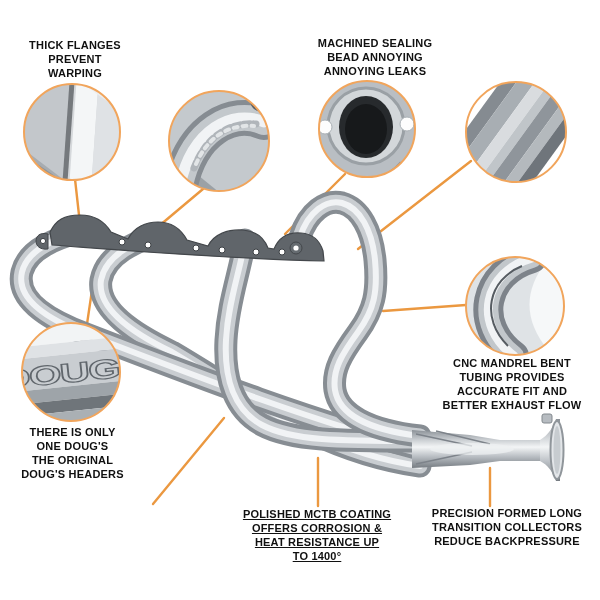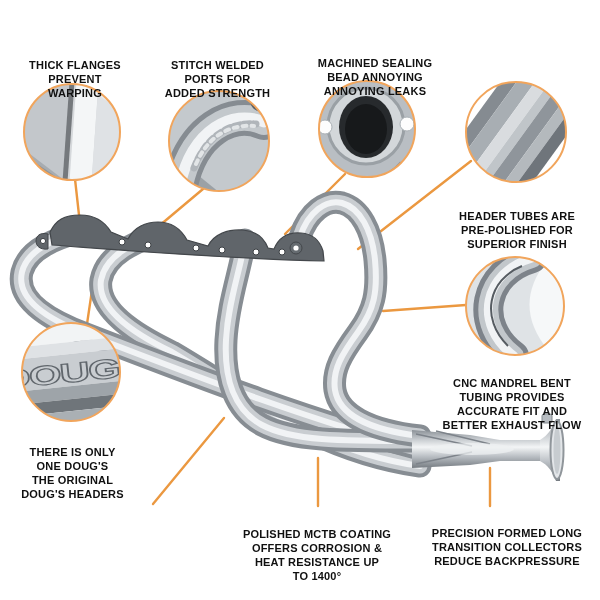--- a/index.html
+++ b/index.html
@@ -9,21 +9,21 @@
     --background:#FFFFFF;
   }
   html,body{margin:0;padding:0;background:#e9e9e9;}
   .stage{
     position:relative;width:600px;height:600px;background:var(--background);
     overflow:hidden;font-family:"Liberation Sans",sans-serif;
   }
   svg{position:absolute;left:0;top:0;}
   .callout{
     position:absolute;color:var(--text);text-align:center;white-space:pre-line;
-    font-weight:bold;font-size:11px;line-height:14px;letter-spacing:.2px;margin-top:20px;
+    font-weight:bold;font-size:11px;line-height:14px;letter-spacing:.2px;
   }
   .lead{stroke:var(--accent);stroke-width:2.4;stroke-linecap:round;fill:none;}
   .ring{stroke:var(--circle_border);stroke-width:2;fill:none;}
   .t-out{fill:none;stroke:#878d93;stroke-width:23;stroke-linecap:round;stroke-linejoin:round;}
   .t-mid{fill:none;stroke:#c9cdd1;stroke-width:15;stroke-linecap:round;stroke-linejoin:round;}
   .t-hi{fill:none;stroke:#f1f3f5;stroke-width:6;stroke-linecap:round;stroke-linejoin:round;}
   .seam{stroke:#7d838a;stroke-width:1.4;fill:none;}
 </style>
 </head>
 <body>
@@ -208,37 +208,31 @@
         <text x="47" y="382" transform="scale(1.55 1)" text-anchor="middle" font-family="Liberation Sans, sans-serif" font-size="27" font-weight="bold" fill="none" stroke="#60666c" stroke-width="1.2" letter-spacing="-1">DOUGS</text>
       </g>
     </g>
     <circle class="ring" cx="71" cy="372" r="49"></circle>
   </g>
 </svg>
 
   <div class="callout" style="left:10px;top:38px;width:130px;">THICK FLANGES
 PREVENT
 WARPING</div>
-  <div class="callout" style="left:150px;top:38px;width:135px;">STITCH WELDED
-PORTS FOR
-ADDED STRENGTH</div>
   <div class="callout" style="left:305px;top:36px;width:140px;">MACHINED SEALING
 BEAD ANNOYING
 ANNOYING LEAKS</div>
-  <div class="callout" style="left:447px;top:189px;width:140px;">HEADER TUBES ARE
-PRE-POLISHED FOR
-SUPERIOR FINISH</div>
   <div class="callout" style="left:432px;top:356px;width:160px;">CNC MANDREL BENT
 TUBING PROVIDES
 ACCURATE FIT AND
 BETTER EXHAUST FLOW</div>
   <div class="callout" style="left:10px;top:425px;width:125px;">THERE IS ONLY
 ONE DOUG'S
 THE ORIGINAL
 DOUG'S HEADERS</div>
-  <div class="callout" style="left:233px;top:507px;width:168px;">POLISHED MCTB COATING
+  <div class="callout" style="left:233px;top:507px;width:168px;text-decoration:underline;">POLISHED MCTB COATING
 OFFERS CORROSION &amp;
 HEAT RESISTANCE UP
 TO 1400°</div>
   <div class="callout" style="left:412px;top:506px;width:190px;">PRECISION FORMED LONG
 TRANSITION COLLECTORS
 REDUCE BACKPRESSURE</div>
 </div>
 
 </body></html>

